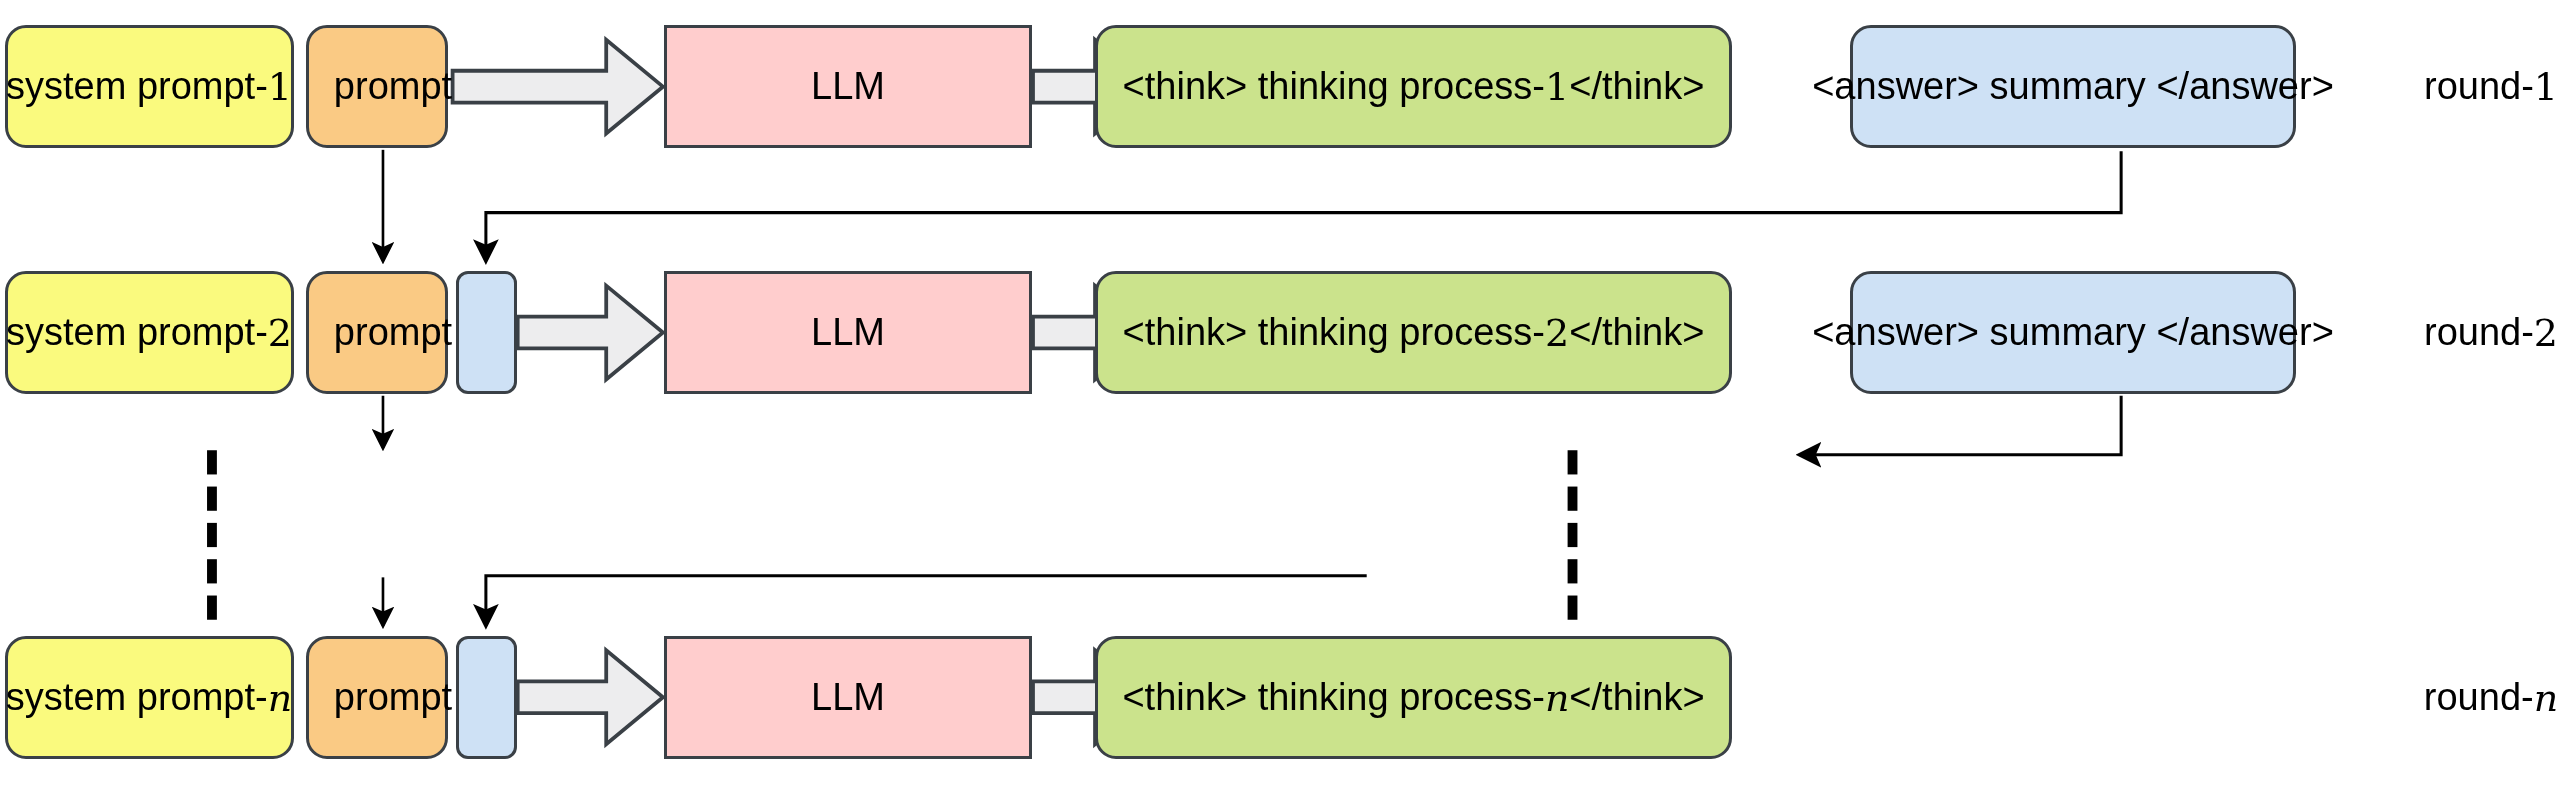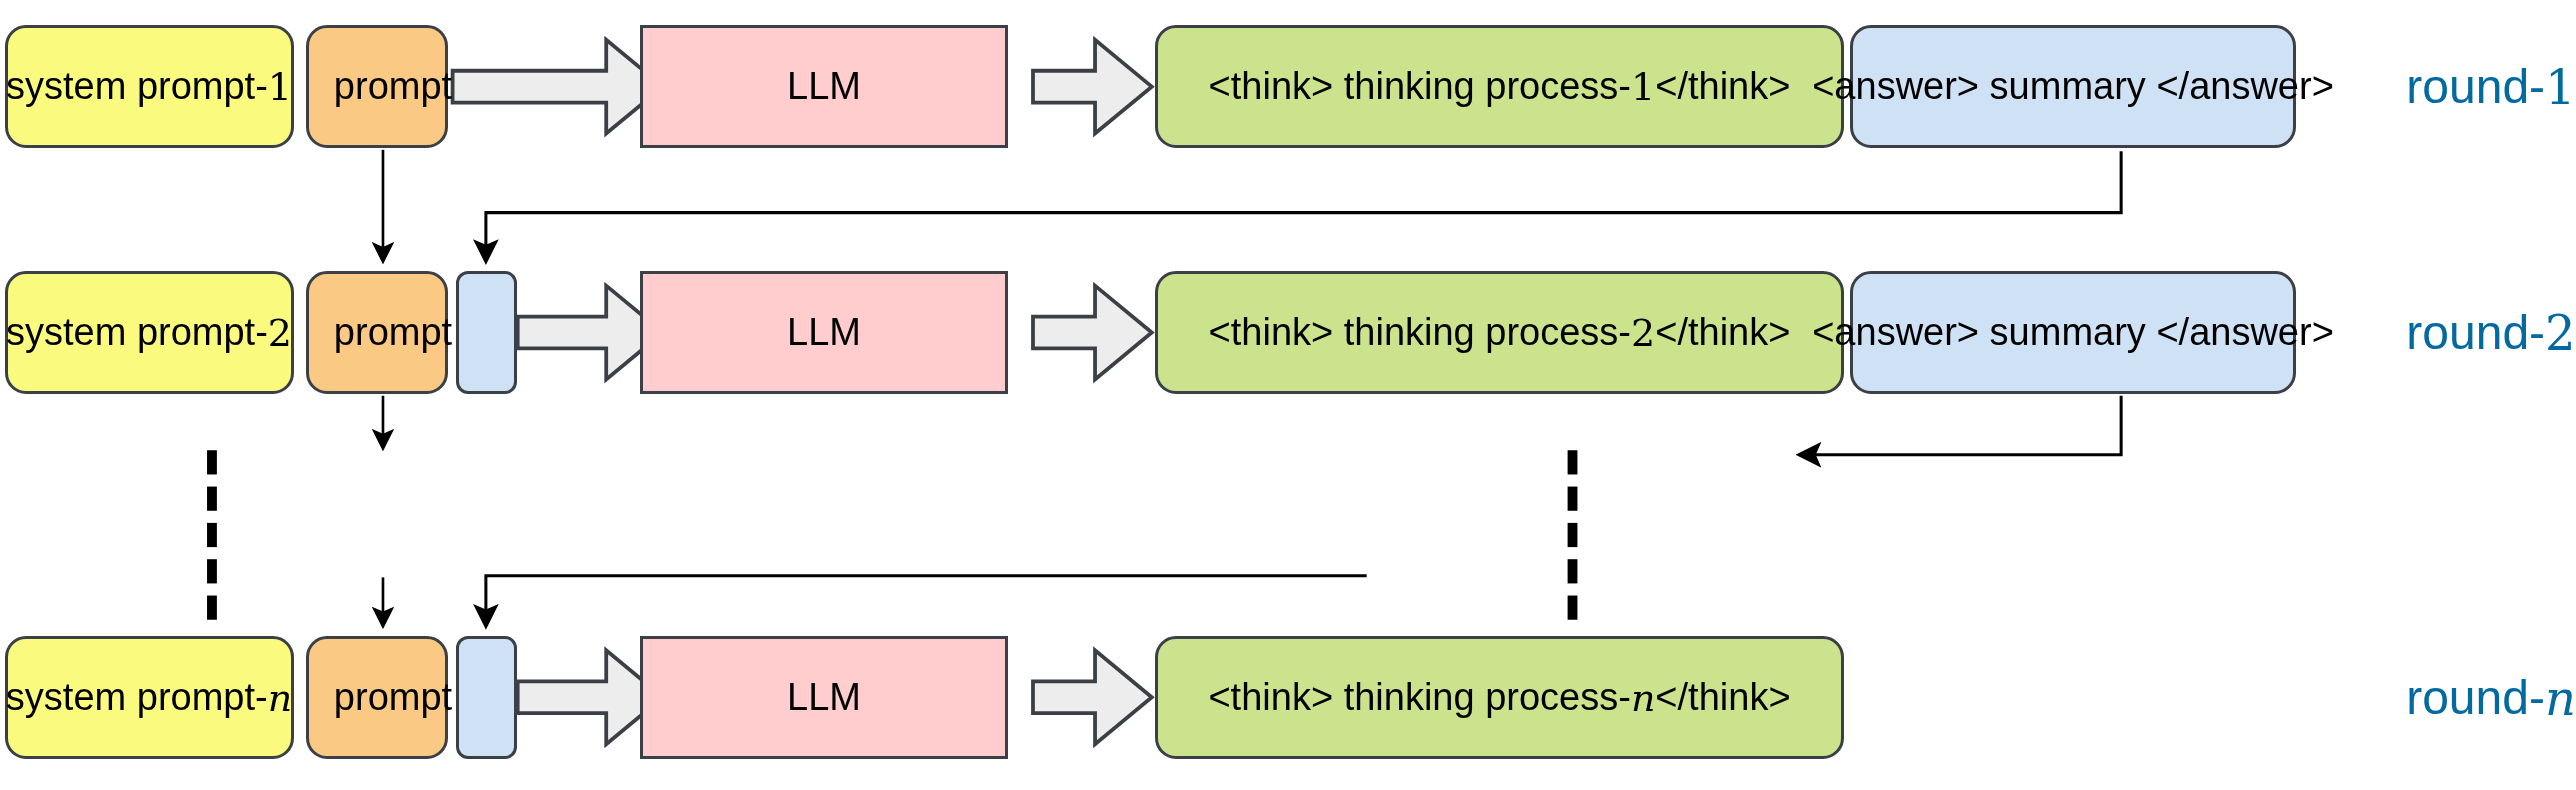--- a/index.html
+++ b/index.html
@@ -22,32 +22,32 @@
   }
   .yellow{background:var(--c-yellow,#FAFA7E);}
   .orange{background:var(--c-orange,#FACA84);padding-left:32px;}
   .pink{background:var(--c-pink,#FFCDCD);border-radius:0;}
   .green{background:var(--c-green,#CBE38C);}
   .blue{background:var(--c-blue,#CEE1F5);}
   .sliver{background:var(--c-blue,#CEE1F5);border-radius:12px;}
   .round-label{
     position:absolute;width:170px;height:123px;
     display:flex;align-items:center;justify-content:center;
-    font-size:48px;color:#0369a1;white-space:nowrap;
+    font-size:38px;color:#000000;white-space:nowrap;
   }
   .math-num{font-family:"DejaVu Serif", serif;}
   .math-var{font-family:"DejaVu Serif", serif;font-style:italic;}
   
   .r1{top:25px;} .r2{top:271px;} .rn{top:636px;}
   
   .c-sys{left:4.5px;width:289px;}
   .c-prompt{left:306px;width:142px;}
   .c-ctx{left:456px;width:61px;}
-  .c-llm{left:640px;width:368px;}
-  .c-think{left:1155px;width:689px;}
+  .c-llm{left:664px;width:368px;}
+  .c-think{left:1095px;width:637px;}
   .c-answer{left:1850px;width:446px;}
   .c-round{left:2406px;}
 </style>
 </head>
 <body>
 
 <div class="stage">
 
   <svg class="overlay" width="2576" height="790" viewBox="0 0 3404 1044" xmlns="http://www.w3.org/2000/svg">
     <defs>

